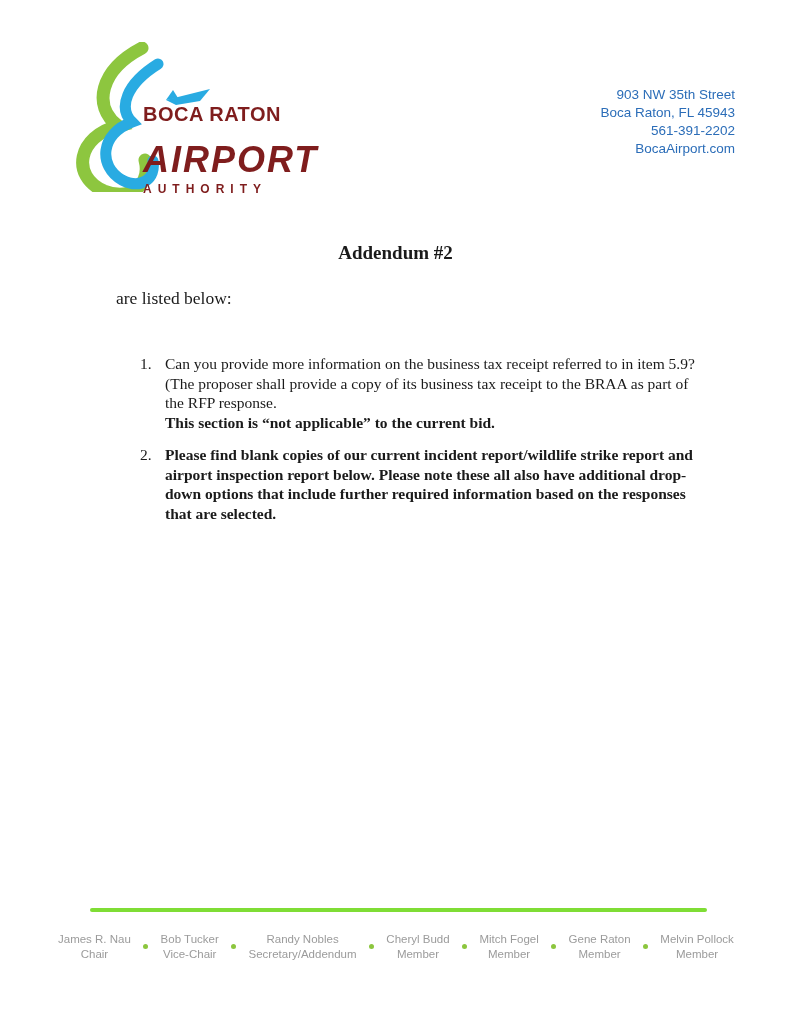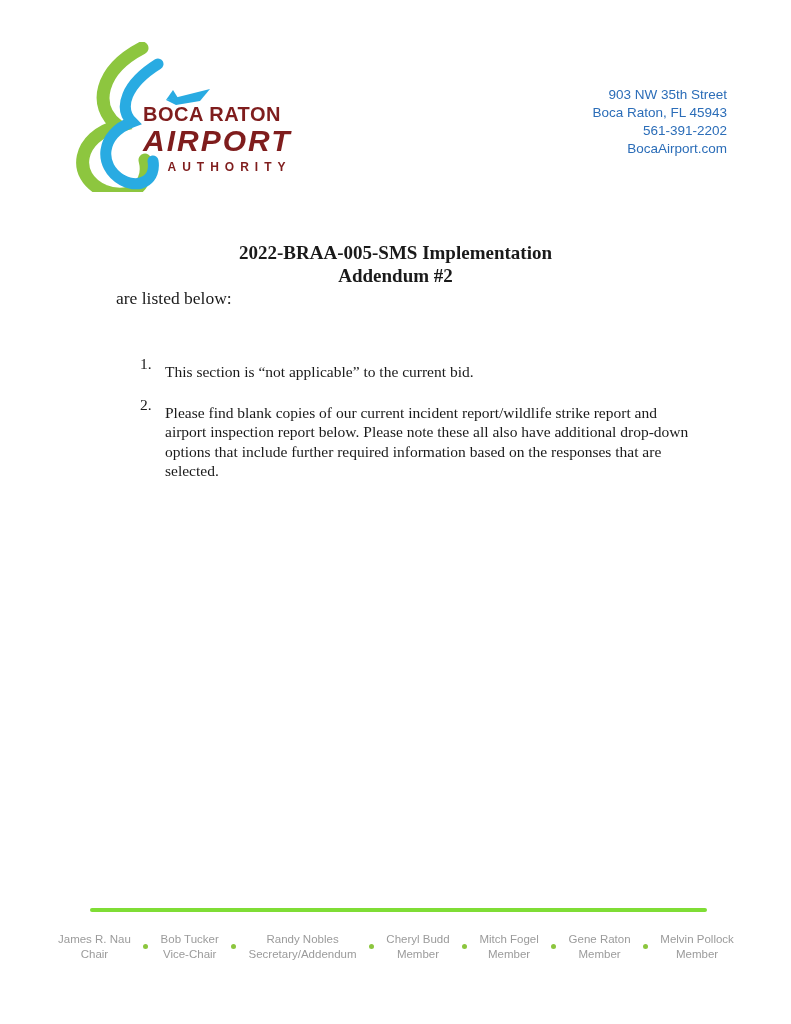--- a/index.html
+++ b/index.html
@@ -14,25 +14,25 @@
   .page { position: absolute; inset: 0; background: #fff; }
 
   
   .logo-mark { position: absolute; left: 54px; top: 42px; width: 168px; height: 150px; }
   .logo-text {
     position: absolute; left: 143px; top: 104px;
     font-family: "Liberation Sans", sans-serif;
     color: #7f1d1d; line-height: 1;
   }
   .logo-line1 { font-size: 20px; font-weight: bold; letter-spacing: 0.5px; }
-  .logo-line2 { font-size: 30px; font-weight: bold; letter-spacing: 2px; margin-top: 2px; font-style: italic; }
-  .logo-line3 { font-size: 12px; font-weight: bold; letter-spacing: 6px; margin-top: 5px; text-align: right; }
+  .logo-line2 { font-size: 36px; font-weight: bold; letter-spacing: 2px; margin-top: 18px; font-style: italic; }
+  .logo-line3 { font-size: 12px; font-weight: bold; letter-spacing: 6px; margin-top: 5px; }
 
   .contact {
-    position: absolute; right: 64px; top: 86px;
+    position: absolute; right: 56px; top: 86px;
     text-align: right;
     font-family: "Liberation Sans", sans-serif;
     font-size: 13.5px; line-height: 18px;
     color: #2b6db8;
   }
 
   
   .title {
     position: absolute; left: 0; top: 241px; width: 791px;
     text-align: center; font-weight: bold;
@@ -42,21 +42,21 @@
     position: absolute; left: 116px; top: 288px; width: 600px;
     font-size: 17.5px; line-height: 20px;
   }
   .qa-list {
     position: absolute; left: 140px; top: 354px; width: 560px;
     font-size: 15.5px; line-height: 19.5px;
   }
   .qa-item { display: flex; margin-bottom: 13px; }
   .qa-num { flex: none; width: 25px; }
   .qa-body { flex: 1; }
-  .qa-answer { font-weight: normal; margin-top: 8px; }
+  .qa-answer { font-weight: bold; }
 
   
   .divider {
     position: absolute; left: 90px; top: 908px;
     width: 617px; height: 4px;
     background: #7fdd35; border-radius: 2px;
   }
   .footer {
     position: absolute; left: 58px; top: 932px; width: 676px;
     display: flex; justify-content: space-between; align-items: flex-start;
@@ -91,32 +91,32 @@
   </div>
 
   <div class="contact">
     <div>903 NW 35th Street</div>
     <div>Boca Raton, FL 45943</div>
     <div>561-391-2202</div>
     <div>BocaAirport.com</div>
   </div>
 
   <div class="title">
-    <div>2022-BRAA-005-SMS Implementation</div>
     <div>Addendum #2</div>
   </div>
 
   <div class="intro">
     <div>are listed below:</div>
   </div>
 
   <div class="qa-list">
     <div class="qa-item">
       <div class="qa-num">1.</div>
       <div class="qa-body">
+        <div class="qa-question">Can you provide more information on the business tax receipt referred to in item 5.9? (The proposer shall provide a copy of its business tax receipt to the BRAA as part of the RFP response.</div>
         <div class="qa-answer">This section is “not applicable” to the current bid.</div>
       </div>
     </div>
     <div class="qa-item">
       <div class="qa-num">2.</div>
       <div class="qa-body">
         <div class="qa-answer">Please find blank copies of our current incident report/wildlife strike report and airport inspection report below. Please note these all also have additional drop-down options that include further required information based on the responses that are selected.</div>
       </div>
     </div>
   </div>

